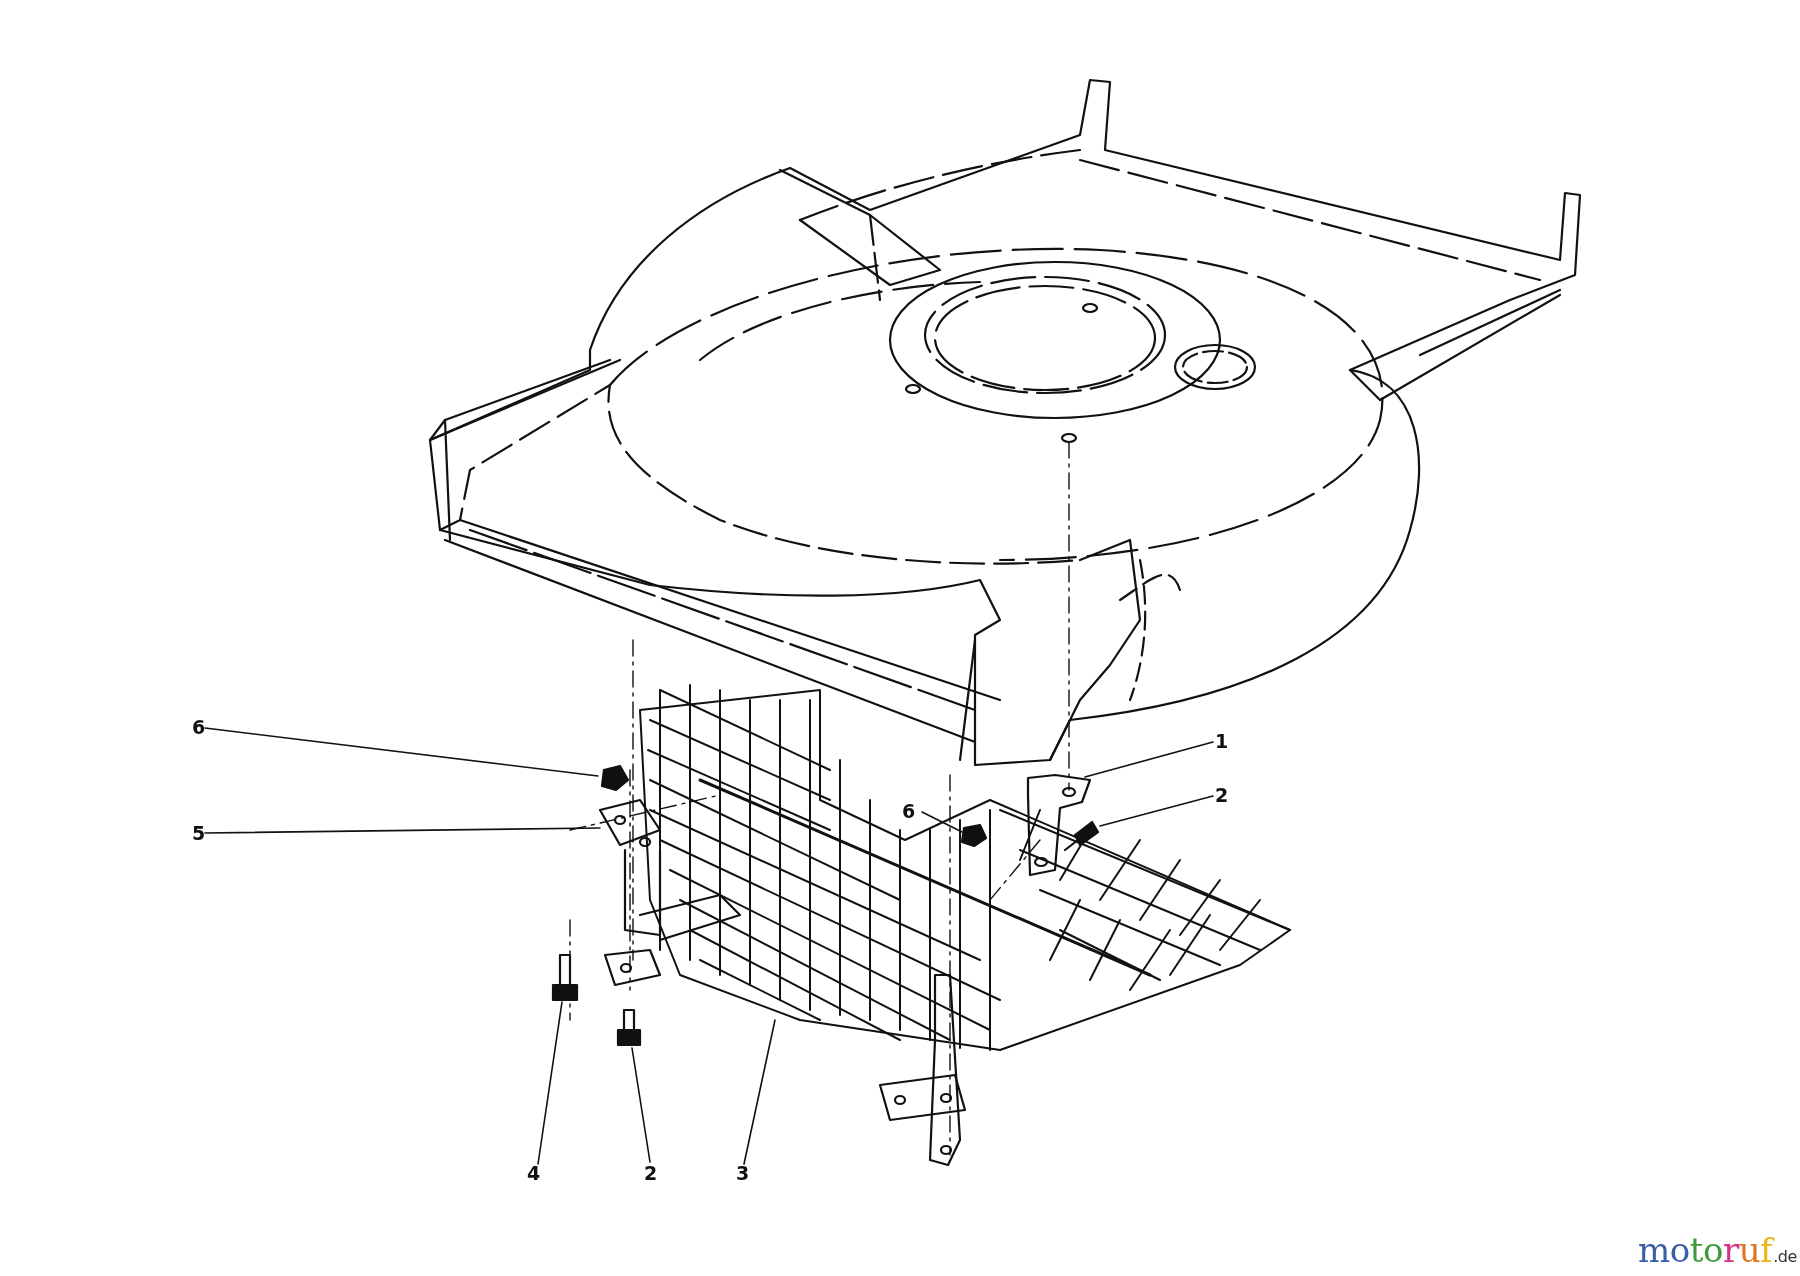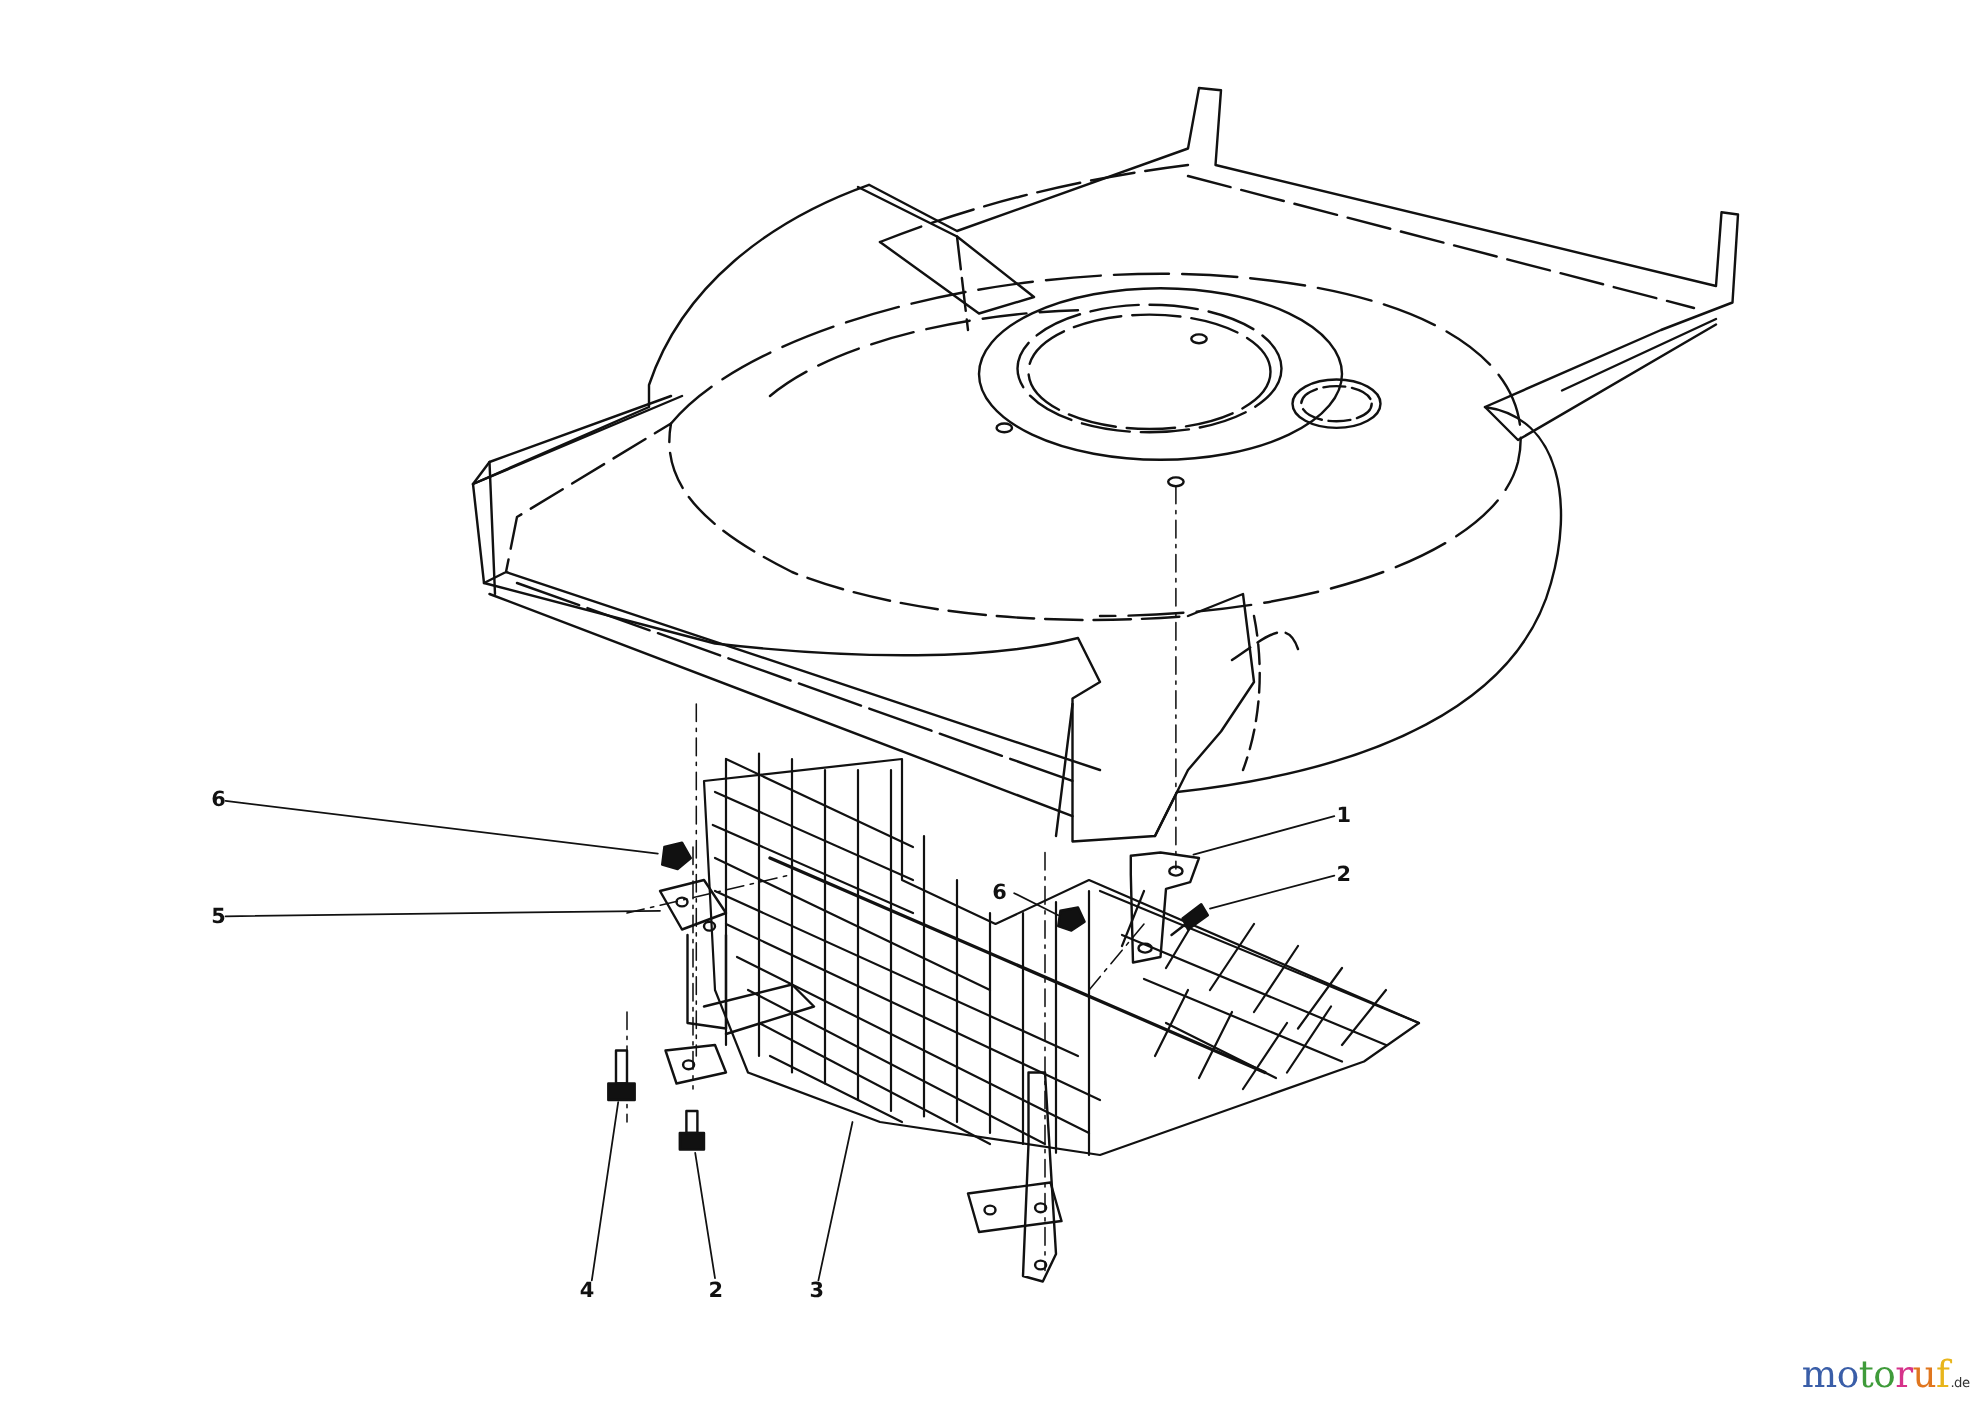--- a/index.html
+++ b/index.html
@@ -1,21 +1,21 @@
 <!DOCTYPE html>
 <html><head>
 <meta charset="utf-8">
 <style>
   html,body{margin:0;padding:0;background:#ffffff;}
   #stage{position:relative;width:1800px;height:1276px;background:#fff;overflow:hidden;font-family:"DejaVu Sans",sans-serif;}
   svg#drawing{position:absolute;left:0;top:0;}
   .callout{position:absolute;font-family:"DejaVu Sans",sans-serif;font-weight:bold;font-size:19px;color:#111;line-height:1;}
   .wm{position:absolute;left:1638px;top:1230px;font-family:"DejaVu Serif",serif;font-size:34px;letter-spacing:-0.5px;white-space:nowrap;}
   .wm span{display:inline-block;}
-  .wm .tld{font-family:"DejaVu Sans",sans-serif;font-size:12px;color:#333;margin-left:1px;}
+  .wm .tld{font-family:"DejaVu Sans",sans-serif;font-size:16px;color:#333;margin-left:1px;}
 </style>
 </head>
 <body>
 
 <div id="stage">
   <svg id="drawing" width="1800" height="1276" viewBox="0 0 1800 1276">
     <g fill="none" stroke="#111" stroke-width="2.2" stroke-linecap="round" stroke-linejoin="round">
 
       <g>
         <path d="M590 350 C620 260 700 200 790 168 L870 210 L1080 135 L1090 80 L1110 82 L1105 150 L1560 260 L1565 193 L1580 195 L1575 275 L1510 300 L1350 370 C1420 380 1430 460 1410 530 C1380 640 1250 700 1070 720 L1050 760 L975 765 L975 635 L1000 620 L980 580 C900 600 780 600 650 585 L440 530 L430 440 L590 370 Z"></path>

